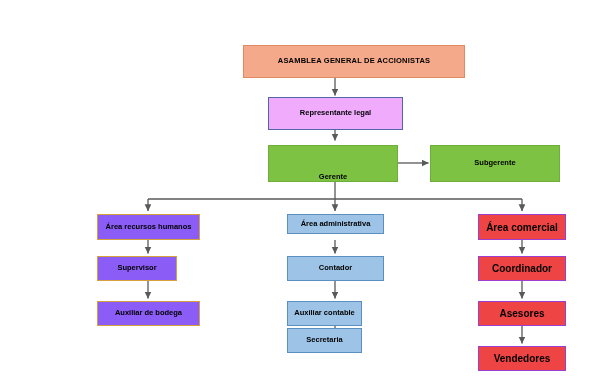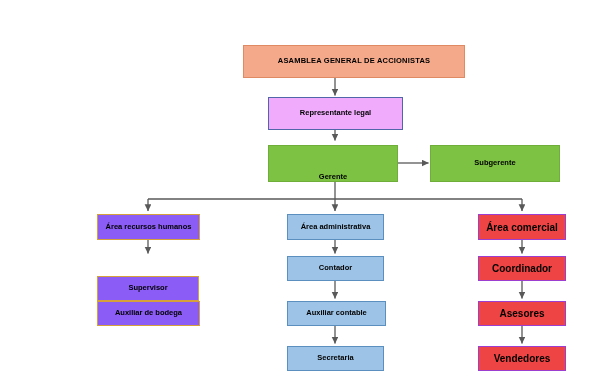--- a/index.html
+++ b/index.html
@@ -123,47 +123,47 @@
   <div class="node n-green" style="left:268px; top:145px; width:130px; height:37px;align-items:flex-end;">
     <span class="node-label">Gerente</span>
   </div>
   <div class="node n-green" style="left:430px; top:145px; width:130px; height:37px;">
     <span class="node-label">Subgerente</span>
   </div>
 
   <div class="node n-yellow" style="left:97px; top:214px; width:103px; height:26px;">
     <span class="node-label">Área recursos humanos</span>
   </div>
-  <div class="node n-blue" style="left:287px; top:214px; width:97px; height:26px;">
+  <div class="node n-blue" style="left:287px; top:214px; width:97px; height:20px;">
     <span class="node-label">Área administrativa</span>
   </div>
   <div class="node n-purple" style="left:478px; top:214px; width:88px; height:26px;">
     <span class="node-label">Área comercial</span>
   </div>
 
-  <div class="node n-yellow" style="left:97px; top:256px; width:102px; height:25px;margin-top:20px;">
+  <div class="node n-yellow" style="left:97px; top:256px; width:80px; height:25px;">
     <span class="node-label">Supervisor</span>
   </div>
   <div class="node n-blue" style="left:287px; top:256px; width:97px; height:25px;">
     <span class="node-label">Contador</span>
   </div>
   <div class="node n-purple" style="left:478px; top:256px; width:88px; height:25px;">
     <span class="node-label">Coordinador</span>
   </div>
 
   <div class="node n-yellow" style="left:97px; top:301px; width:103px; height:25px;">
     <span class="node-label">Auxiliar de bodega</span>
   </div>
-  <div class="node n-blue" style="left:287px; top:301px; width:99px; height:25px;">
+  <div class="node n-blue" style="left:287px; top:301px; width:75px; height:25px;">
     <span class="node-label">Auxiliar contable</span>
   </div>
   <div class="node n-purple" style="left:478px; top:301px; width:88px; height:25px;">
     <span class="node-label">Asesores</span>
   </div>
 
-  <div class="node n-blue" style="left:287px; top:346px; width:97px; height:25px;">
+  <div class="node n-blue" style="left:287px; top:328px; width:75px; height:25px;">
     <span class="node-label">Secretaria</span>
   </div>
   <div class="node n-purple" style="left:478px; top:346px; width:88px; height:25px;">
     <span class="node-label">Vendedores</span>
   </div>
 
 </div>
 
 </body></html>

